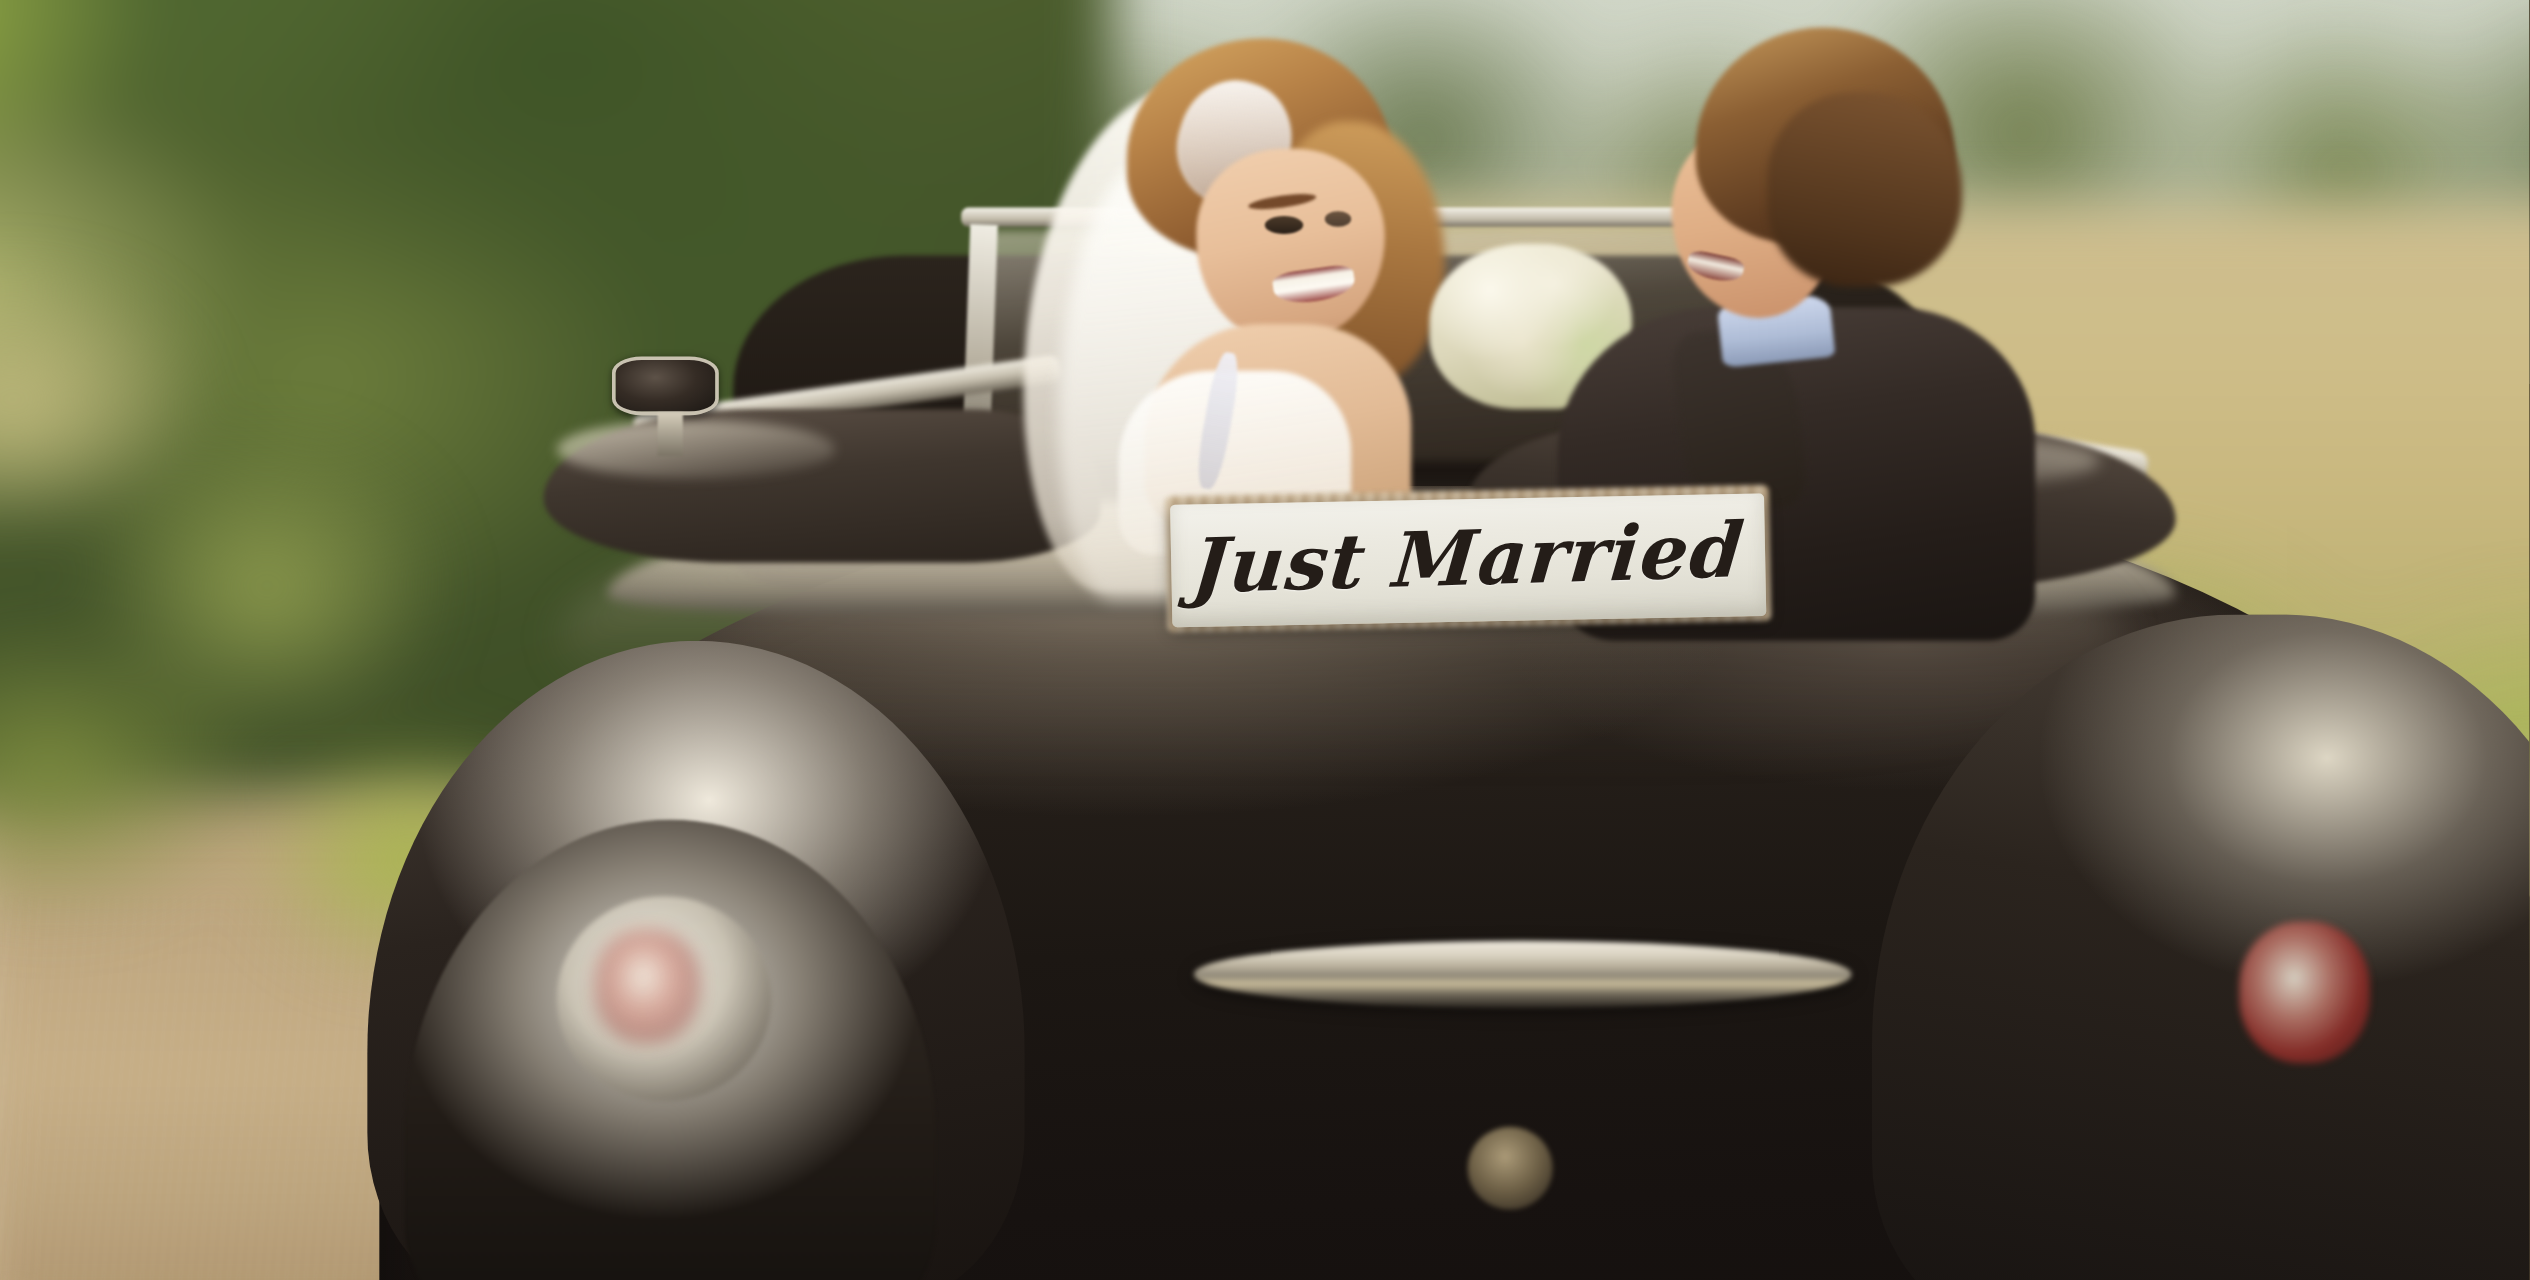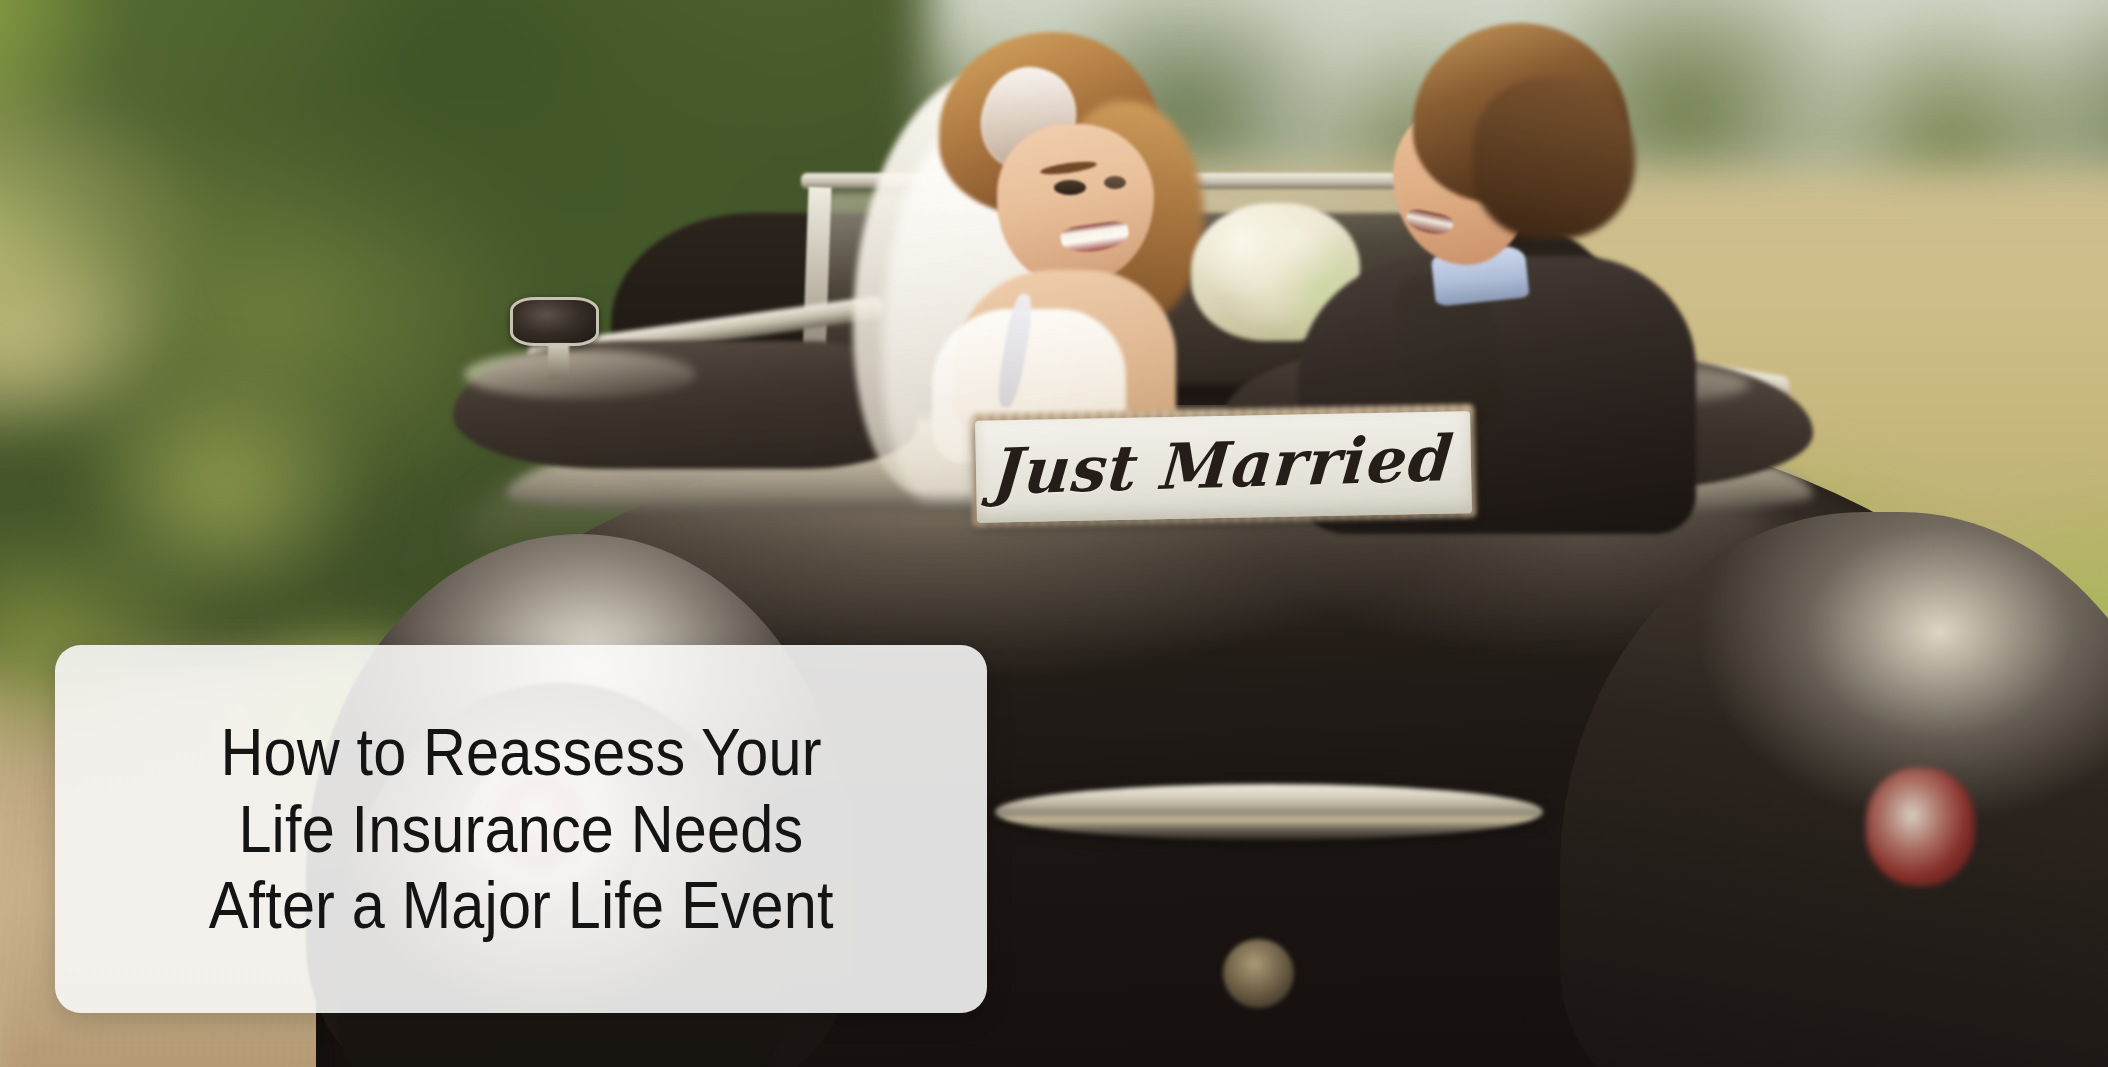--- a/index.html
+++ b/index.html
@@ -568,21 +568,14 @@
     <div class="hair-g2"></div>
   </div>
 
   <div class="sign">
     <div class="sign-rough"></div>
     <div class="sign-face">
       <span class="sign-text">Just Married</span>
     </div>
   </div>
 
-  <div class="title-card">
-    <div class="title-lines">
-      <div class="title-line">How to Reassess Your</div>
-      <div class="title-line">Life Insurance Needs</div>
-      <div class="title-line">After a Major Life Event</div>
-    </div>
-  </div>
 
 </div>
 
 </body></html>

